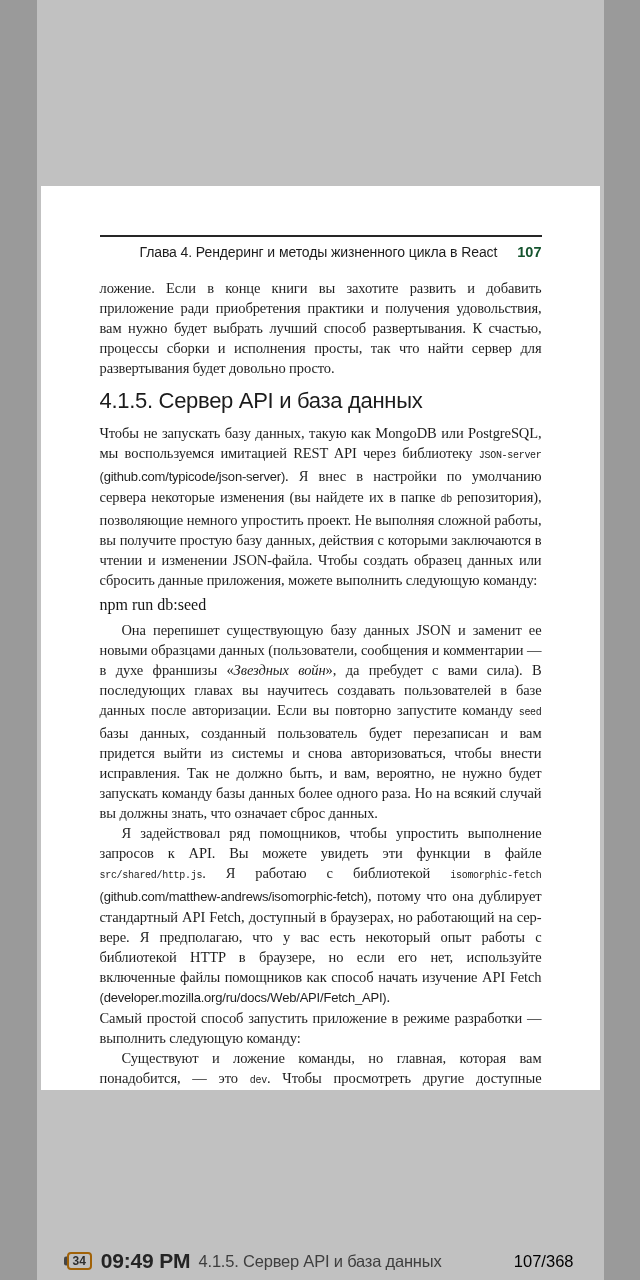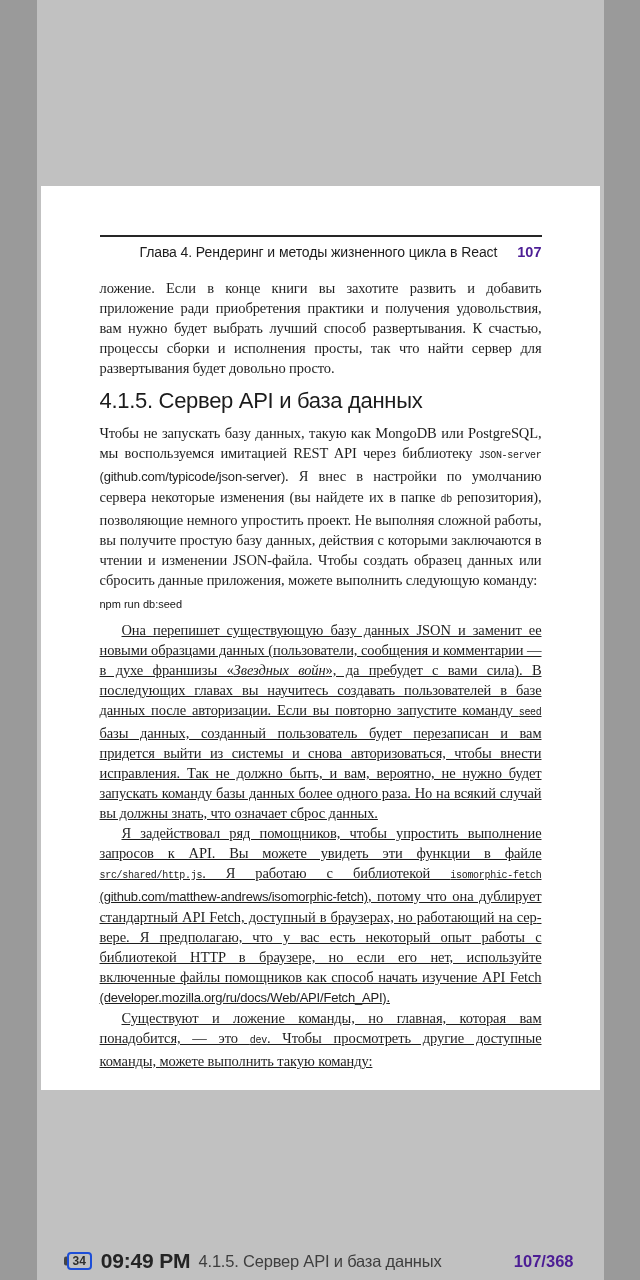--- a/index.html
+++ b/index.html
@@ -6,46 +6,46 @@
   body{background:#9a9a9a;font-family:"Liberation Sans",sans-serif;}
   .screen{position:relative;width:567px;height:1280px;background:#c1c1c1;overflow:hidden;margin:0 auto;}
 
   
   .page{position:absolute;left:4px;right:4px;top:186px;height:904px;background:#ffffff;overflow:hidden;}
   .page-inner{padding:49px 58px 0 59px;color:#1f1f1f;}
 
   
   .running-head{border-top:2px solid #262626;padding-top:7px;display:flex;justify-content:flex-end;align-items:baseline;gap:20px;}
   .rh-title{font-size:14px;color:#1c1c1c;letter-spacing:-0.1px;}
-  .rh-page{font-size:14.5px;font-weight:700;color:#4c1d95;}
+  .rh-page{font-size:14.5px;font-weight:700;color:#14532d;}
 
   
   .blocks{margin-top:18px;}
   .blocks p{margin:0;font-family:"Liberation Serif","DejaVu Serif",serif;font-size:14.5px;line-height:20px;
             text-align:justify;color:#1e1e1e;letter-spacing:-0.1px;hyphens:manual;-webkit-hyphens:manual;}
-  .blocks p.ind{text-indent:22px;text-decoration:underline;}
+  .blocks p.ind{text-indent:22px;}
   .blocks h2{margin:9px 0 8px;font-family:"Liberation Sans",sans-serif;font-weight:400;
              font-size:22px;line-height:28px;color:#1b1b1b;letter-spacing:-0.3px;}
-  .blocks pre{margin:7px 0 8px;font-family:Liberation Sans, sans-serif;
-              font-size:11px;line-height:15px;color:#161616;}
+  .blocks pre{margin:7px 0 8px;font-family:Liberation Serif, serif;
+              font-size:16px;line-height:15px;color:#161616;}
   .r-c{font-family:"Liberation Mono","DejaVu Sans Mono",monospace;font-size:10px;letter-spacing:-0.3px;margin-top:10px;}
   .r-u{font-family:"Liberation Sans",sans-serif;font-size:13px;letter-spacing:-0.2px;}
   .r-i{font-style:italic;}
 
   
   .status{position:absolute;left:0;right:0;bottom:0;height:38px;display:flex;align-items:center;padding:0 30px;color:#262626;}
   .status-left{display:flex;align-items:center;gap:9px;}
-  .battery{position:relative;display:inline-block;border:2px solid #1d4ed8;border-radius:4px;
+  .battery{position:relative;display:inline-block;border:2px solid #a16207;border-radius:4px;
            padding:0 4px;font-size:12px;line-height:14px;font-weight:700;color:#2e2e2e;background:transparent;}
   .battery::before{content:"";position:absolute;left:-5px;top:50%;transform:translateY(-50%);
                    width:3px;height:9px;background:#454545;border-radius:2px 0 0 2px;}
   .st-time{font-size:21px;font-weight:700;color:#242424;letter-spacing:-0.2px;}
   .st-center{position:absolute;left:50%;top:50%;transform:translate(-50%,-50%);
              font-size:16.5px;color:#3e3e3e;white-space:nowrap;letter-spacing:-0.2px;}
-  .st-right{margin-left:auto;font-size:16.5px;font-weight:700;color:#4c1d95;}
+  .st-right{margin-left:auto;font-size:16.5px;font-weight:400;color:#000000;}
 </style>
 </head>
 <body>
 
 <div class="screen">
 
   <div class="page">
     <div class="page-inner">
 
       <div class="running-head">
@@ -53,20 +53,21 @@
         <span class="rh-page">107</span>
       </div>
 
       <div class="blocks">
           <p><span>ложение. Если в конце книги вы захотите развить и добавить приложение ради при­обретения практики и получения удовольствия, вам нужно будет выбрать лучший способ развертывания. К счастью, процессы сборки и исполнения просты, так что найти сервер для развертывания будет довольно просто.</span></p>
           <h2>4.1.5. Сервер API и база данных</h2>
           <p><span>Чтобы не запускать базу данных, такую как MongoDB или PostgreSQL, мы вос­пользуемся имитацией REST API через библиотеку </span><span class="r-c">JSON-server</span><span> </span><span class="r-u">(github.com/typicode/​json-server)</span><span>. Я внес в настройки по умолчанию сервера некоторые изменения (вы най­дете их в папке </span><span class="r-c">db</span><span> репозитория), позволяющие немного упростить проект. Не вы­полняя сложной работы, вы получите простую базу данных, действия с которыми заключаются в чтении и изменении JSON-файла. Чтобы создать образец данных или сбросить данные приложения, можете выполнить следующую команду:</span></p>
           <pre>npm run db:seed</pre>
           <p class="ind"><span>Она перепишет существующую базу данных JSON и заменит ее новыми образца­ми данных (пользователи, сообщения и комментарии — в духе франшизы «</span><span class="r-i">Звездных войн</span><span>», да пребудет с вами сила). В последующих главах вы научитесь создавать поль­зователей в базе данных после авторизации. Если вы повторно запустите команду </span><span class="r-c">seed</span><span> базы данных, созданный пользователь будет перезаписан и вам придется выйти из системы и снова авторизоваться, чтобы внести исправления. Так не должно быть, и вам, вероятно, не нужно будет запускать команду базы данных более одного раза. Но на всякий случай вы должны знать, что означает сброс данных.</span></p>
           <p class="ind"><span>Я задействовал ряд помощников, чтобы упростить выполнение запросов к API. Вы можете увидеть эти функции в файле </span><span class="r-c">src/shared/http.js</span><span>. Я работаю с библио­текой </span><span class="r-c">isomorphic-fetch</span><span> </span><span class="r-u">(github.com/matthew-andrews/​isomorphic-fetch)</span><span>, потому что она дублирует стандартный API Fetch, доступный в браузерах, но работающий на сер­вере. Я предполагаю, что у вас есть некоторый опыт работы с библиотекой HTTP в браузере, но если его нет, используйте включенные файлы помощников как способ начать изучение API Fetch </span><span class="r-u">(developer.mozilla.org/​ru/​docs/​Web/​API/​Fetch_API)</span><span>.</span></p>
+          <p><span>Самый простой способ запустить приложение в режиме разработки — выполнить следующую команду:</span></p>
           <p class="ind"><span>Существуют и ложение команды, но главная, которая вам понадобится, — это </span><span class="r-c">dev</span><span>. Чтобы просмотреть другие доступные команды, можете выполнить такую команду:</span></p>
         </div>
 
     </div>
   </div>
 
   <div class="status">
     <div class="status-left">
       <span class="battery">34</span>
       <span class="st-time">09:49 PM</span>

